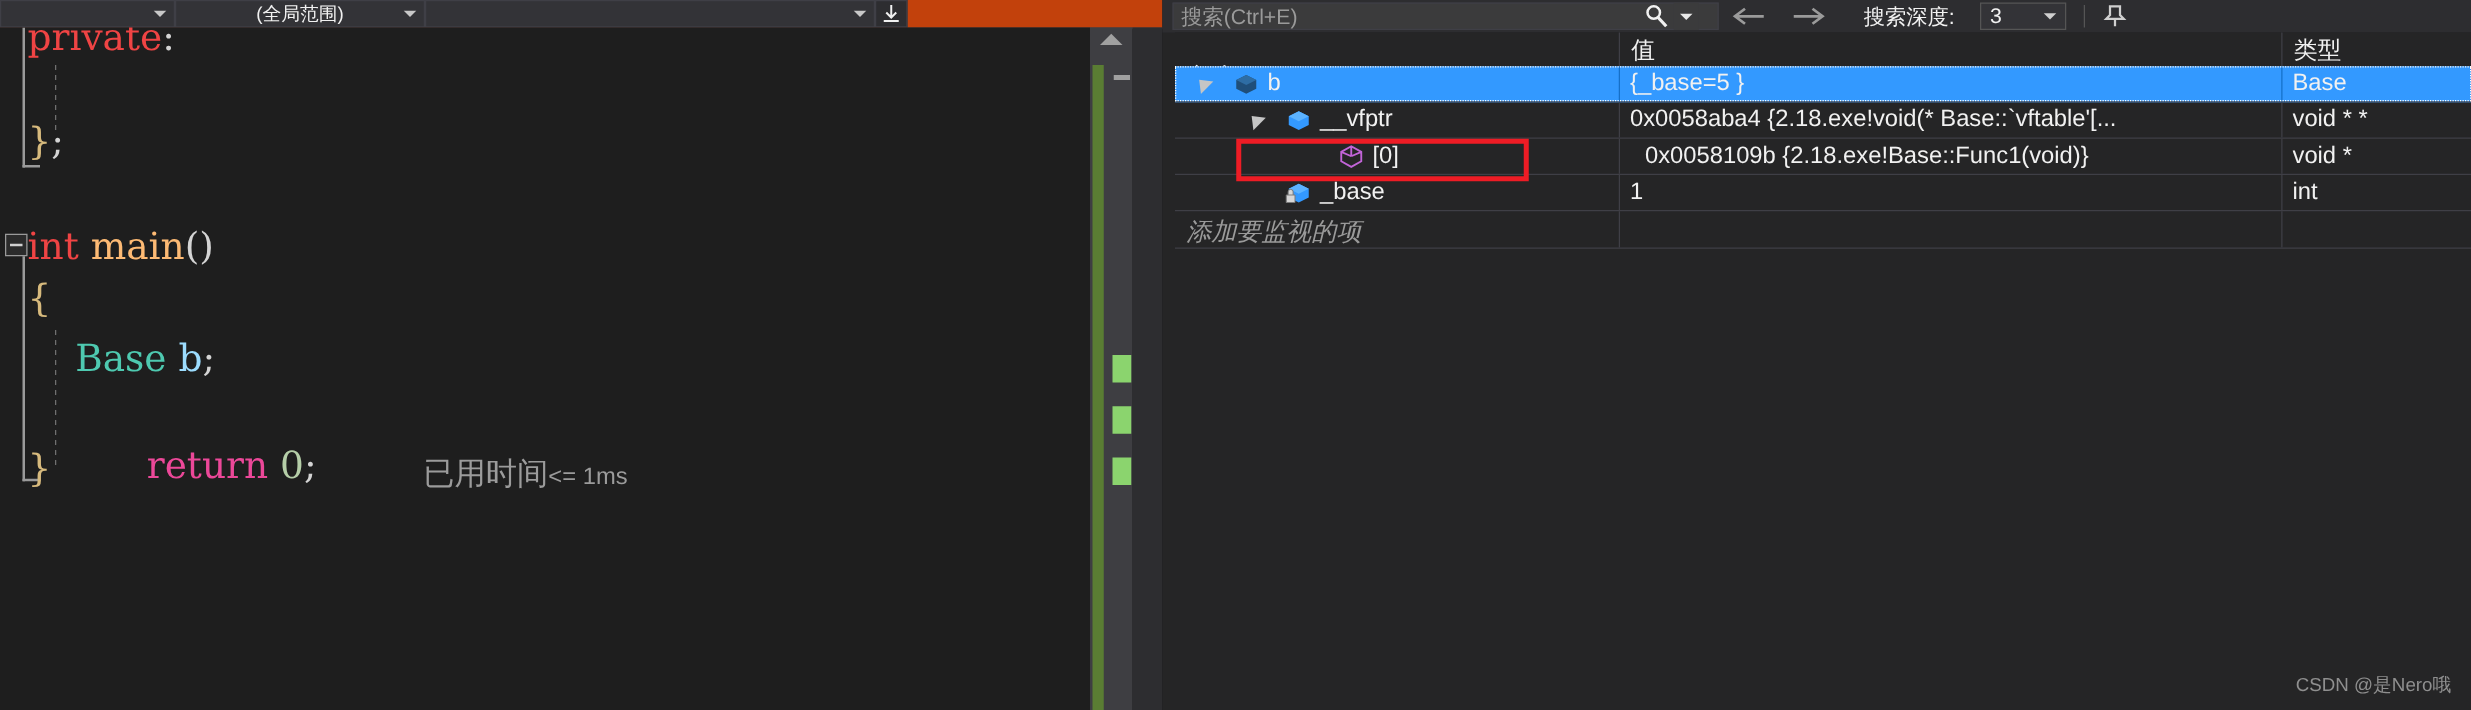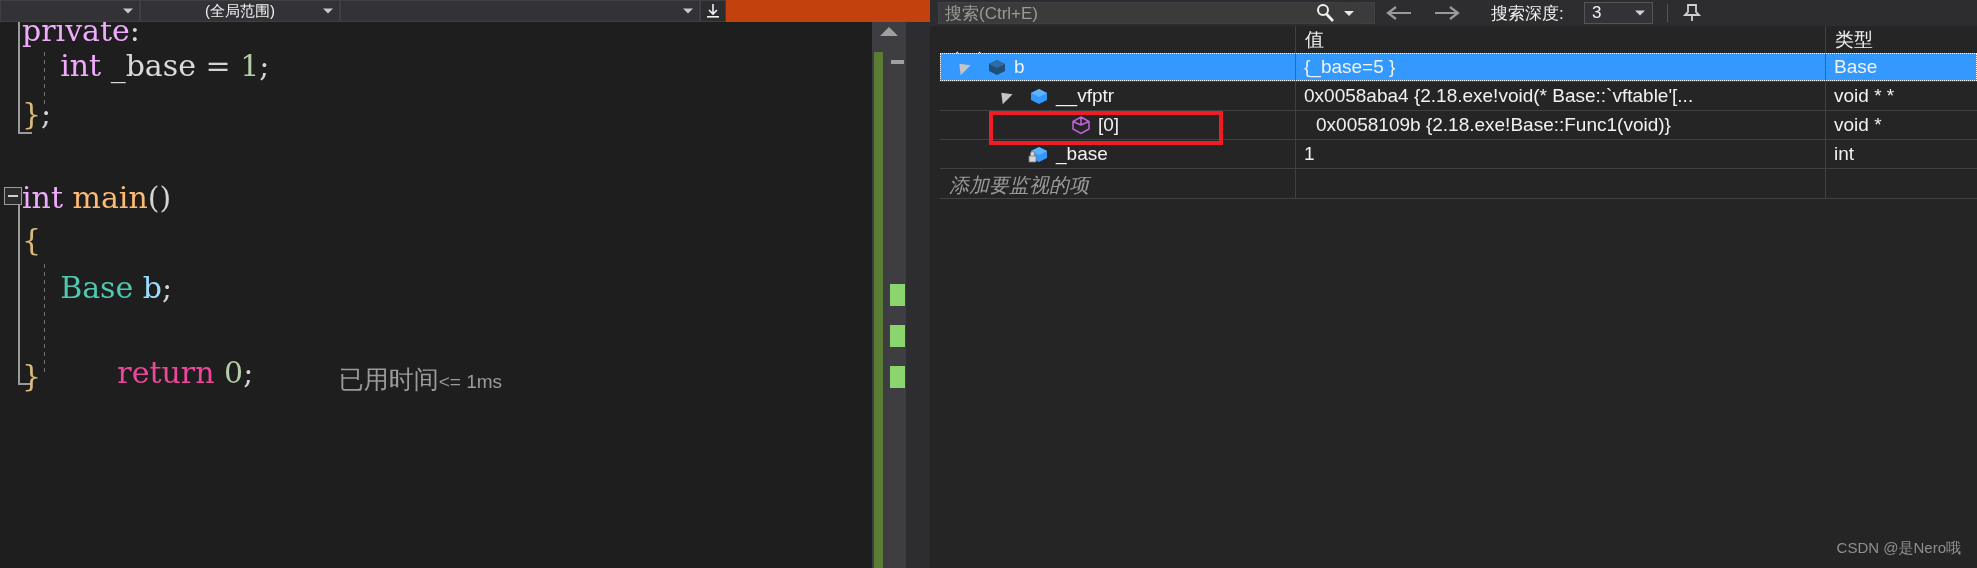--- a/index.html
+++ b/index.html
@@ -26,21 +26,21 @@
                     border-top:5px solid #c8c8c8;}
   .nav-combo .ctext{padding-left:6px;white-space:nowrap;overflow:hidden;}
   .nav-combo.c2 .ctext{padding-left:0;}
   .nav-updown{width:26px;height:22px;background:#2d2d30;display:flex;align-items:center;justify-content:center;
               box-sizing:border-box;border:1px solid #3f3f46;}
 
   .code-area{position:absolute;left:0;top:22px;width:872px;height:546px;background:#1e1e1e;
              font-family:"DejaVu Serif","Liberation Serif",serif;font-size:30px;line-height:42px;
              white-space:pre;overflow:hidden;}
   .ln{position:absolute;left:0;white-space:pre;}
-  .kw{color:#f0abfc;}        
+  .kw{color:#ef4444;}        
   .kwret{color:#ec4899;}
   .punct{color:#d4d4d4;}
   .ident{color:#dadada;}
   .typ{color:#4ec9b0;}
   .num{color:#b5cea8;}
   .fn{color:#fdba74;}
   .var{color:#9cdcfe;}
   .brace{color:#d7ba7d;}
 
   
@@ -149,21 +149,20 @@
       <div class="scopefoot" style="left:18px;top:110px;width:14px;"></div>
       <div class="guide" style="left:44px;top:30px;height:52px;"></div>
 
       
       <div class="foldbox" style="left:4px;top:165px;"></div>
       <div class="scopebar" style="left:18px;top:183px;height:180px;"></div>
       <div class="scopefoot" style="left:18px;top:361px;width:14px;"></div>
       <div class="guide" style="left:44px;top:242px;height:112px;"></div>
 
       <div class="ln" style="top:-12px;left:22px;"><span class="kw">private</span><span class="punct">:</span></div>
-      <div class="ln" style="top:23px;left:22px;"><span class="kw">    int</span><span class="ident"> _base</span><span class="punct"> = </span><span class="num">1</span><span class="punct">;</span></div>
       <div class="ln" style="top:71px;left:22px;"><span class="brace">}</span><span class="punct">;</span></div>
       <div class="ln" style="top:155px;left:22px;"><span class="kw">int</span><span class="punct"> </span><span class="fn">main</span><span class="punct">()</span></div>
       <div class="ln" style="top:197px;left:22px;"><span class="brace">{</span></div>
       <div class="ln" style="top:245px;left:22px;"><span class="typ">    Base</span><span class="var"> b</span><span class="punct">;</span></div>
       <div class="ln" style="top:288px;left:22px;">
       <span class="kwret">    return</span><span class="punct"> </span><span class="num">0</span><span class="punct">;</span></div>
       <div class="ln" style="top:333px;left:22px;"><span class="brace">}</span></div>
 
       
       <div class="ln elapsed" style="top:293px;left:272px;">

